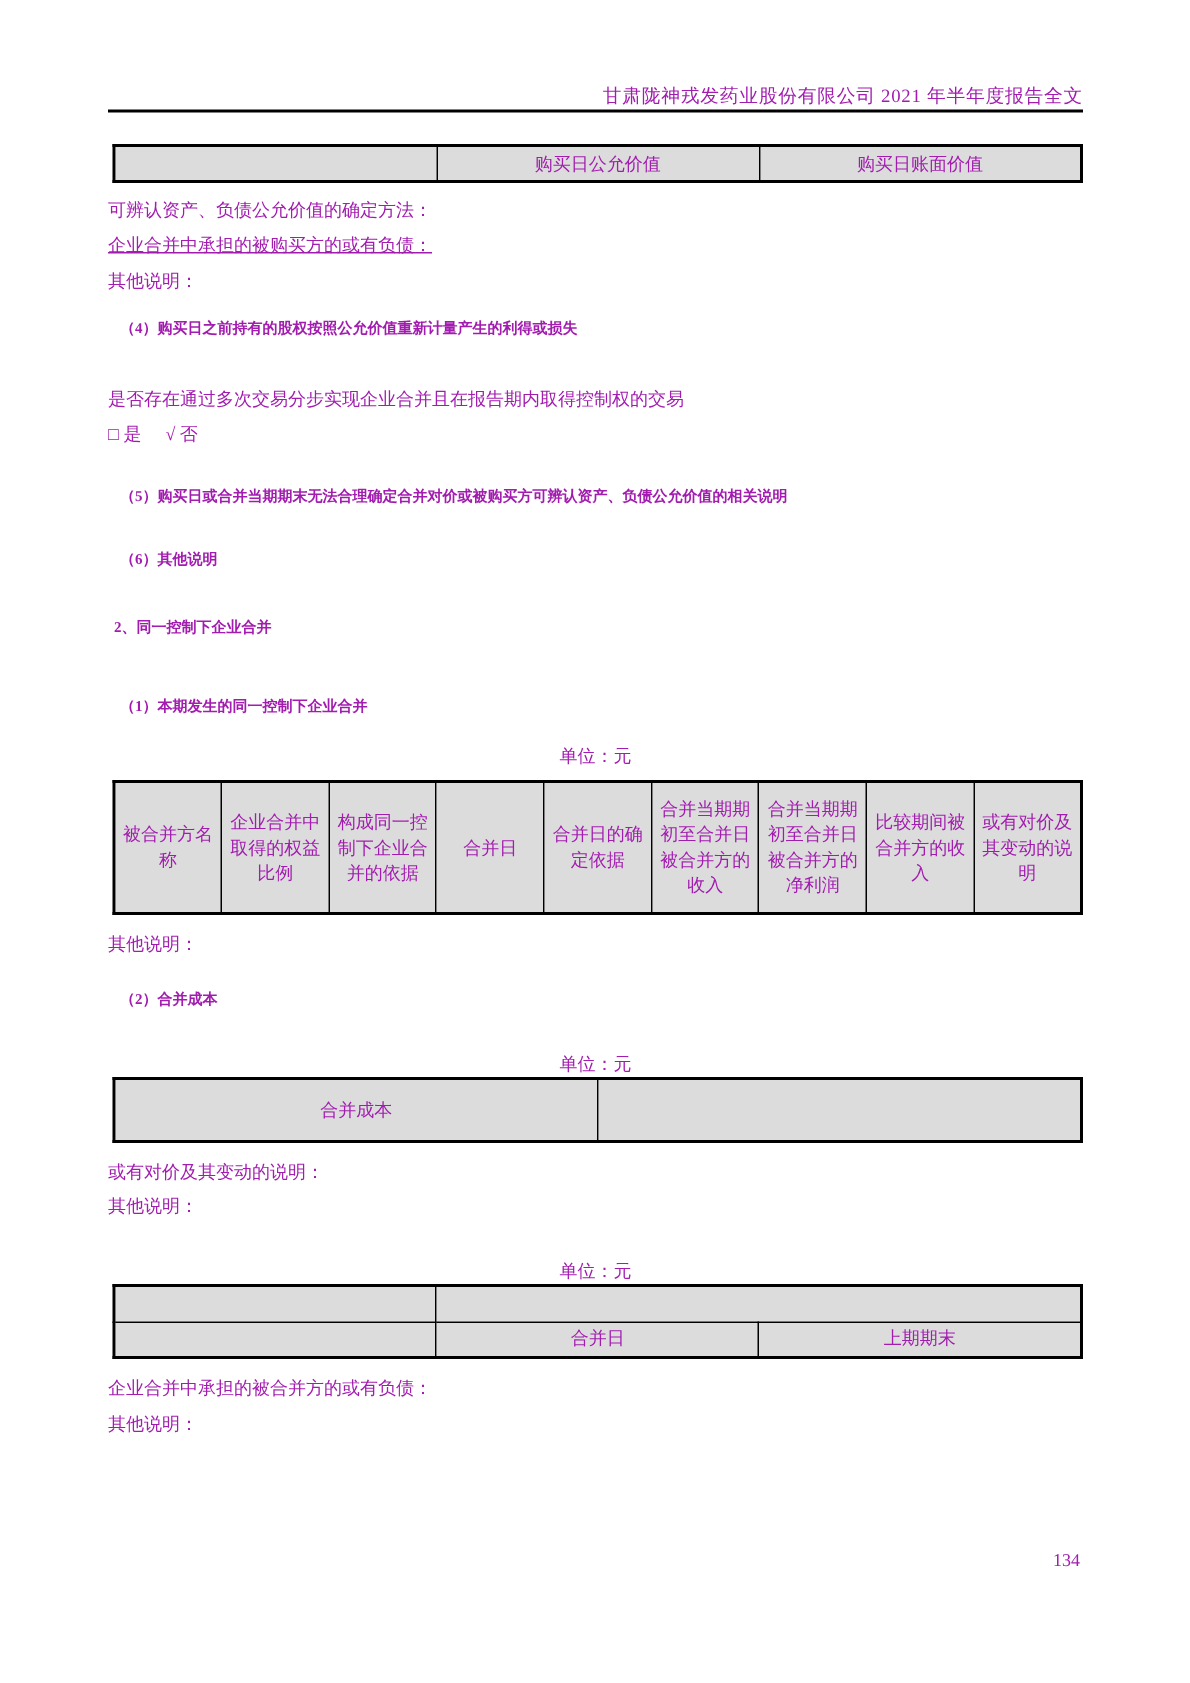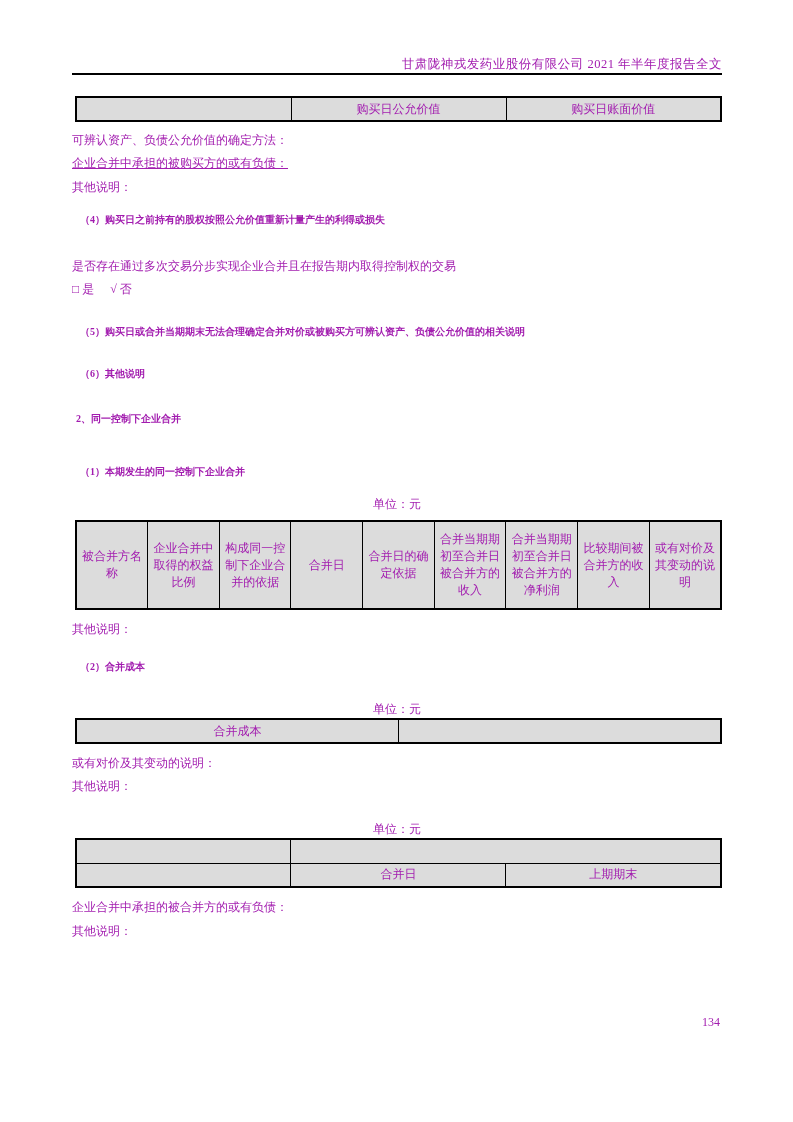--- a/index.html
+++ b/index.html
@@ -74,21 +74,21 @@
     line-height:17px;
   }
   .u1 { margin-top:15px; }
   .u2 { margin-top:25px; }
   .u3 { margin-top:26px; }
 
   .tbl-merger { margin-top:7px; }
   .tbl-merger td { height:88px; padding:2px 3px; }
 
   .tbl-cost { margin-top:0; }
-  .tbl-cost td { height:24px; }
+  .tbl-cost td { height:42px; }
 
   .tbl-bookvalue { margin-top:0; }
   .tbl-bookvalue td { height:24px; }
 
   .p-other2 { margin-top:10px; }
   .p-cc     { margin-top:10px; }
   .p-other3 { margin-top:5px; }
   .p-mliab  { margin-top:10px; }
   .p-other4 { margin-top:6px; }
 

